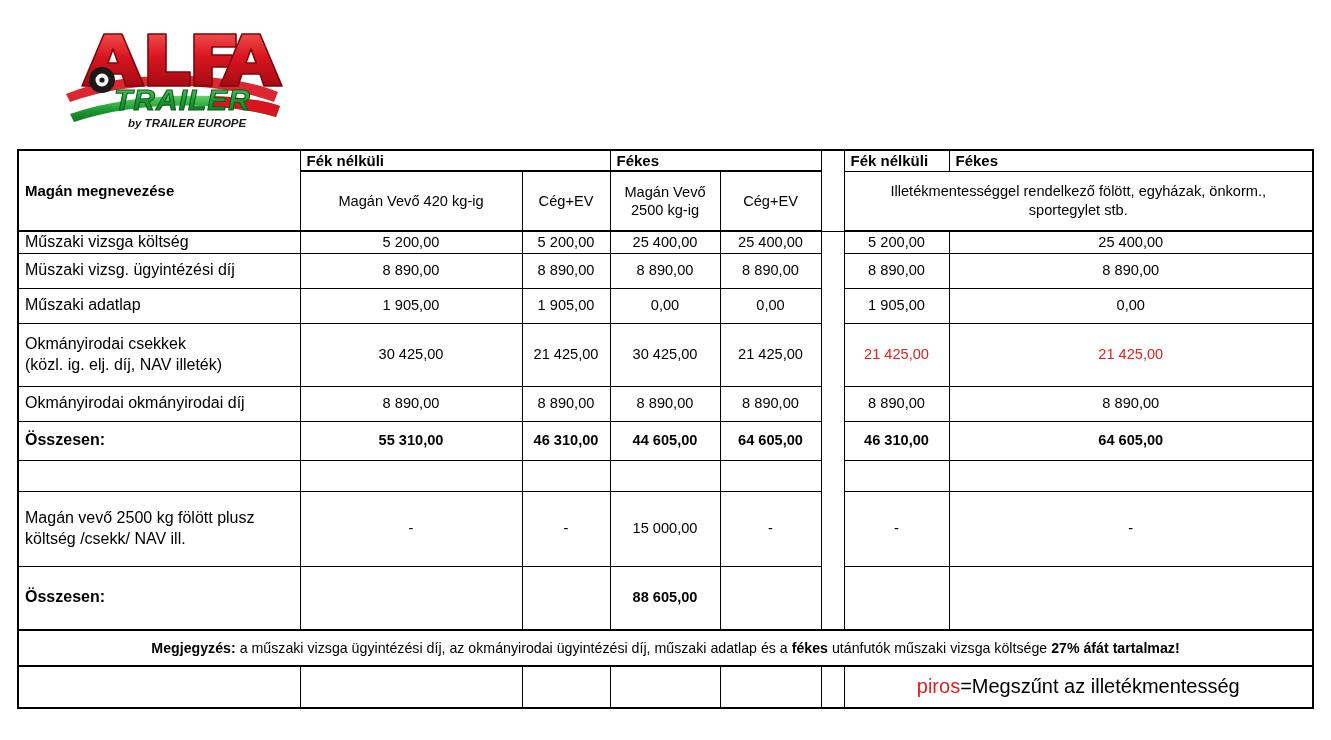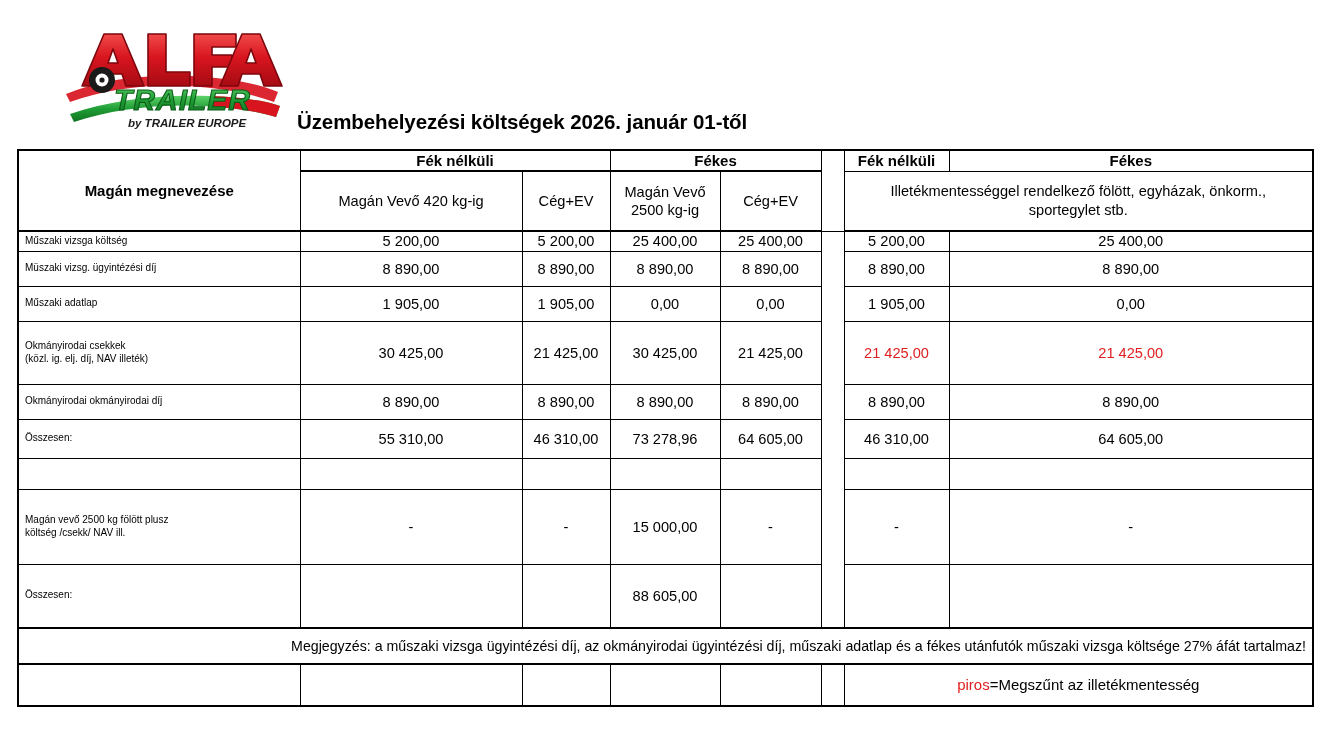--- a/index.html
+++ b/index.html
@@ -65,49 +65,48 @@
   
   table.sheet {
     border: 2.5px solid #000;
   }
   .bt-thick { border-top: 2.5px solid #000 !important; }
   .bb-thick { border-bottom: 2.5px solid #000 !important; }
   .noborder-t { border-top: none !important; }
   .noborder-b { border-bottom: none !important; }
 
   .ctr  { text-align: center; }
-  .bold { font-weight: normal; }
+  .bold { font-weight: bold; }
   .red  { color: #e02020; }
 
   .hdr-grp {
-    text-align: center;
     font-weight: bold;
     font-size: 15px;
   }
   .hdr-sub {
     text-align: center;
     font-size: 14.6px;
   }
   .rowlabel {
     text-align: left;
-    font-size: 10px;
+    font-size: 16px;
     margin-top: 8px;
   }
   .gap-col {
     border-left: 1px solid #000;
     border-right: 2.5px solid #000;
   }
   .note-cell {
-    text-align: right;
+    text-align: center;
     font-size: 14.2px;
     padding-left: 8px;
   }
   .legend-cell {
     text-align: center;
-    font-size: 15px;
+    font-size: 20px;
   }
   .t-pre { white-space: pre-line; }
 </style>
 </head>
 <body>
 
 <div id="page">
 
   <div id="logo">
     <svg width="224" height="110" viewBox="0 0 224 110" xmlns="http://www.w3.org/2000/svg">
@@ -142,21 +141,20 @@
       <path d="M10 92 C50 78, 100 72, 150 74 C182 75, 206 79, 220 84 L216 95 C196 89, 170 85, 140 84 C96 82, 50 88, 14 100 Z" fill="url(#gg)"></path>
       <path d="M150 74 C182 75, 206 79, 220 84 L216 95 C196 89, 176 86, 152 85 Z" fill="#d8151f"></path>
 
       <g fill="url(#gg)" stroke="#0d5c1a" stroke-width="1.1" font-family="Liberation Sans">
         <text x="54" y="88" font-size="30" font-weight="bold" font-style="italic" letter-spacing="1">TRAILER</text>
       </g>
       <text x="68" y="105" font-size="11.5" font-weight="bold" font-style="italic" fill="#1a1a1a" font-family="Liberation Sans">by TRAILER EUROPE</text>
     </svg>
   </div>
 
-  <div id="title">Üzembehelyezési költségek 2026. január 01-től</div>
 
   <div id="tablewrap">
     <table class="sheet">
       <colgroup>
         <col style="width:282px">
         <col style="width:222px">
         <col style="width:88px">
         <col style="width:110px">
         <col style="width:101px">
         <col style="width:23px">
@@ -237,21 +235,21 @@
         <td class="ctr">8 890,00</td>
         <td class="gap-col noborder-t noborder-b"></td>
         <td class="ctr">8 890,00</td>
         <td class="ctr">8 890,00</td>
       </tr>
 
       <tr>
         <td class="rowlabel bold" style="height:38px">Összesen:</td>
         <td class="ctr bold">55 310,00</td>
         <td class="ctr bold">46 310,00</td>
-        <td class="ctr bold">73 278,96</td>
+        <td class="ctr bold">44 605,00</td>
         <td class="ctr bold">64 605,00</td>
         <td class="gap-col noborder-t noborder-b"></td>
         <td class="ctr bold">46 310,00</td>
         <td class="ctr bold">64 605,00</td>
       </tr>
 
       <tr>
         <td class="rowlabel" style="height:30px"></td>
         <td class="ctr"></td>
         <td class="ctr"></td>

